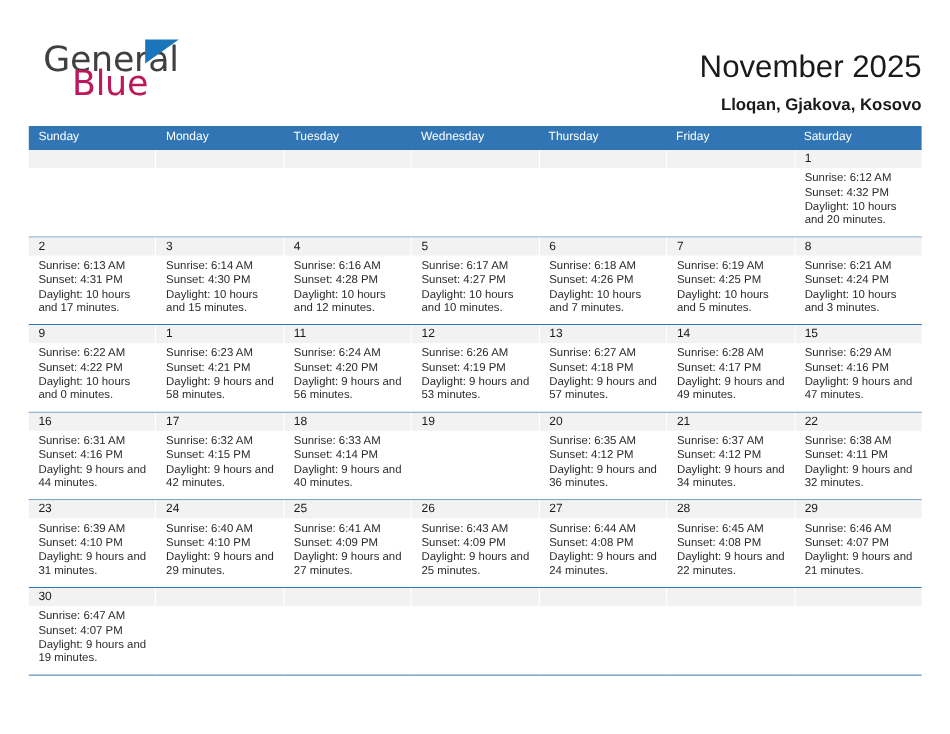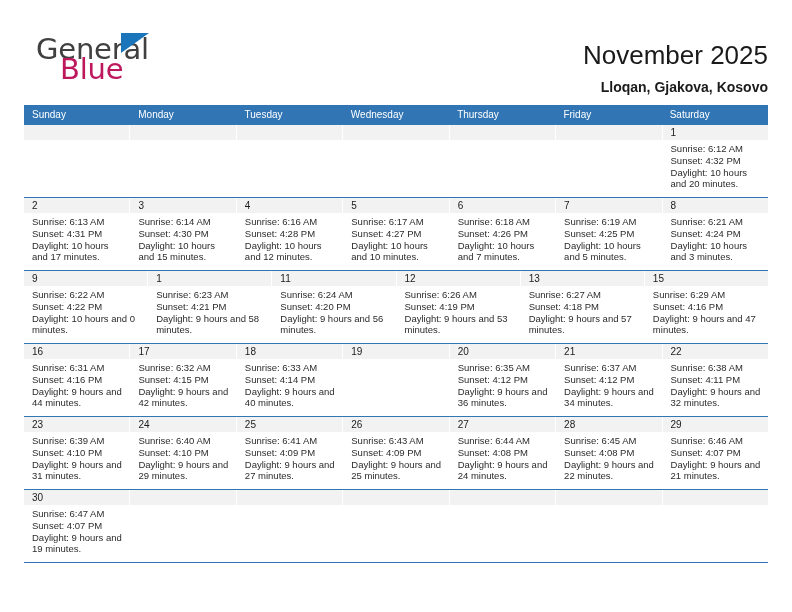--- a/index.html
+++ b/index.html
@@ -335,20 +335,28 @@
       </div>
       <div class="daycell">
         <div class="numstrip">13</div>
         <div class="info">
           <div>Sunrise: 6:27 AM</div>
           <div>Sunset: 4:18 PM</div>
           <div class="daylight">Daylight: 9 hours and 57 minutes.</div>
         </div>
       </div>
       <div class="daycell">
+        <div class="numstrip">14</div>
+        <div class="info">
+          <div>Sunrise: 6:28 AM</div>
+          <div>Sunset: 4:17 PM</div>
+          <div class="daylight">Daylight: 9 hours and 49 minutes.</div>
+        </div>
+      </div>
+      <div class="daycell">
         <div class="numstrip">15</div>
         <div class="info">
           <div>Sunrise: 6:29 AM</div>
           <div>Sunset: 4:16 PM</div>
           <div class="daylight">Daylight: 9 hours and 47 minutes.</div>
         </div>
       </div>
     </div>
 
     <div class="week">

